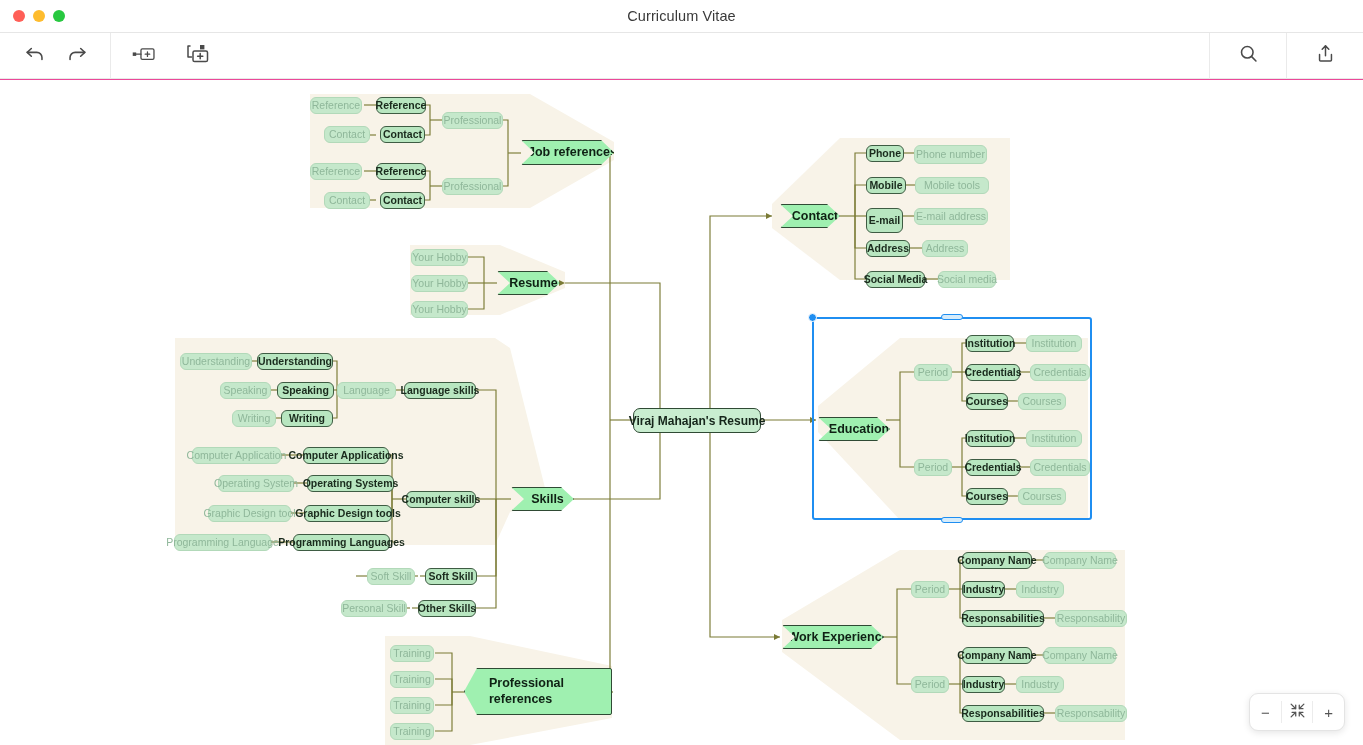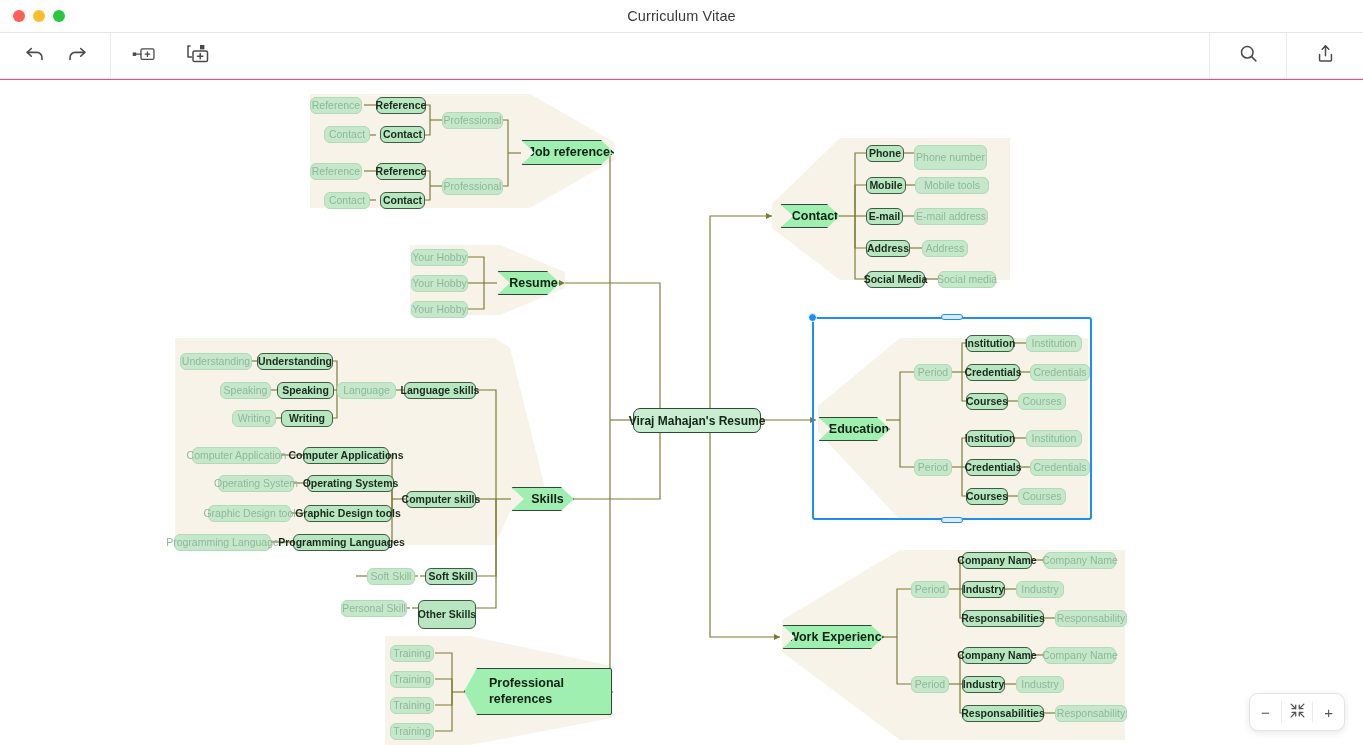--- a/index.html
+++ b/index.html
@@ -439,35 +439,35 @@
       <div class="node ghost" style="left:192px; top:367px; width:89px; height:17px;">Computer Application</div>
       <div class="node solid" style="left:307px; top:395px; width:87px; height:17px;">Operating Systems</div>
       <div class="node ghost" style="left:218px; top:395px; width:76px; height:17px;">Operating System</div>
       <div class="node solid" style="left:304px; top:425px; width:88px; height:17px;">Graphic Design tools</div>
       <div class="node ghost" style="left:208px; top:425px; width:83px; height:17px;">Graphic Design tool</div>
       <div class="node solid" style="left:293px; top:454px; width:97px; height:17px;">Programming Languages</div>
       <div class="node ghost" style="left:174px; top:454px; width:97px; height:17px;">Programming Language</div>
 
       <div class="node solid" style="left:425px; top:488px; width:52px; height:17px;">Soft Skill</div>
       <div class="node ghost" style="left:367px; top:488px; width:48px; height:17px;">Soft Skill</div>
-      <div class="node solid" style="left:418px; top:520px; width:58px; height:29px;text-align:right;">Other Skills</div>
+      <div class="node solid" style="left:418px; top:520px; width:58px; height:17px;text-align:right;">Other Skills</div>
       <div class="node ghost" style="left:341px; top:520px; width:66px; height:17px;">Personal Skill</div>
 
       <div class="node branch-left" style="left:464px; top:588px; width:148px; height:47px;">Professional references</div>
       <div class="node ghost" style="left:390px; top:565px; width:44px; height:17px;">Training</div>
       <div class="node ghost" style="left:390px; top:591px; width:44px; height:17px;">Training</div>
       <div class="node ghost" style="left:390px; top:617px; width:44px; height:17px;">Training</div>
       <div class="node ghost" style="left:390px; top:643px; width:44px; height:17px;">Training</div>
 
       <div class="node branch" style="left:780px; top:124px; width:60px; height:24px;">Contact</div>
       <div class="node solid" style="left:866px; top:65px; width:38px; height:17px;">Phone</div>
-      <div class="node ghost" style="left:914px; top:65px; width:73px; height:25px;">Phone number</div>
+      <div class="node ghost" style="left:914px; top:65px; width:73px; height:19px;">Phone number</div>
       <div class="node solid" style="left:866px; top:97px; width:40px; height:17px;">Mobile</div>
       <div class="node ghost" style="left:915px; top:97px; width:74px; height:17px;">Mobile tools</div>
-      <div class="node solid" style="left:866px; top:128px; width:37px; height:17px;">E-mail</div>
+      <div class="node solid" style="left:866px; top:128px; width:37px; height:25px;">E-mail</div>
       <div class="node ghost" style="left:914px; top:128px; width:74px; height:17px;">E-mail address</div>
       <div class="node solid" style="left:866px; top:160px; width:44px; height:17px;">Address</div>
       <div class="node ghost" style="left:922px; top:160px; width:46px; height:17px;">Address</div>
       <div class="node solid" style="left:866px; top:191px; width:59px; height:17px;">Social Media</div>
       <div class="node ghost" style="left:938px; top:191px; width:58px; height:17px;">Social media</div>
 
       <div class="node branch" style="left:818px; top:337px; width:72px; height:24px;">Education</div>
       <div class="node ghost" style="left:914px; top:284px; width:38px; height:17px;">Period</div>
       <div class="node solid" style="left:966px; top:255px; width:48px; height:17px;">Institution</div>
       <div class="node ghost" style="left:1026px; top:255px; width:56px; height:17px;">Institution</div>

